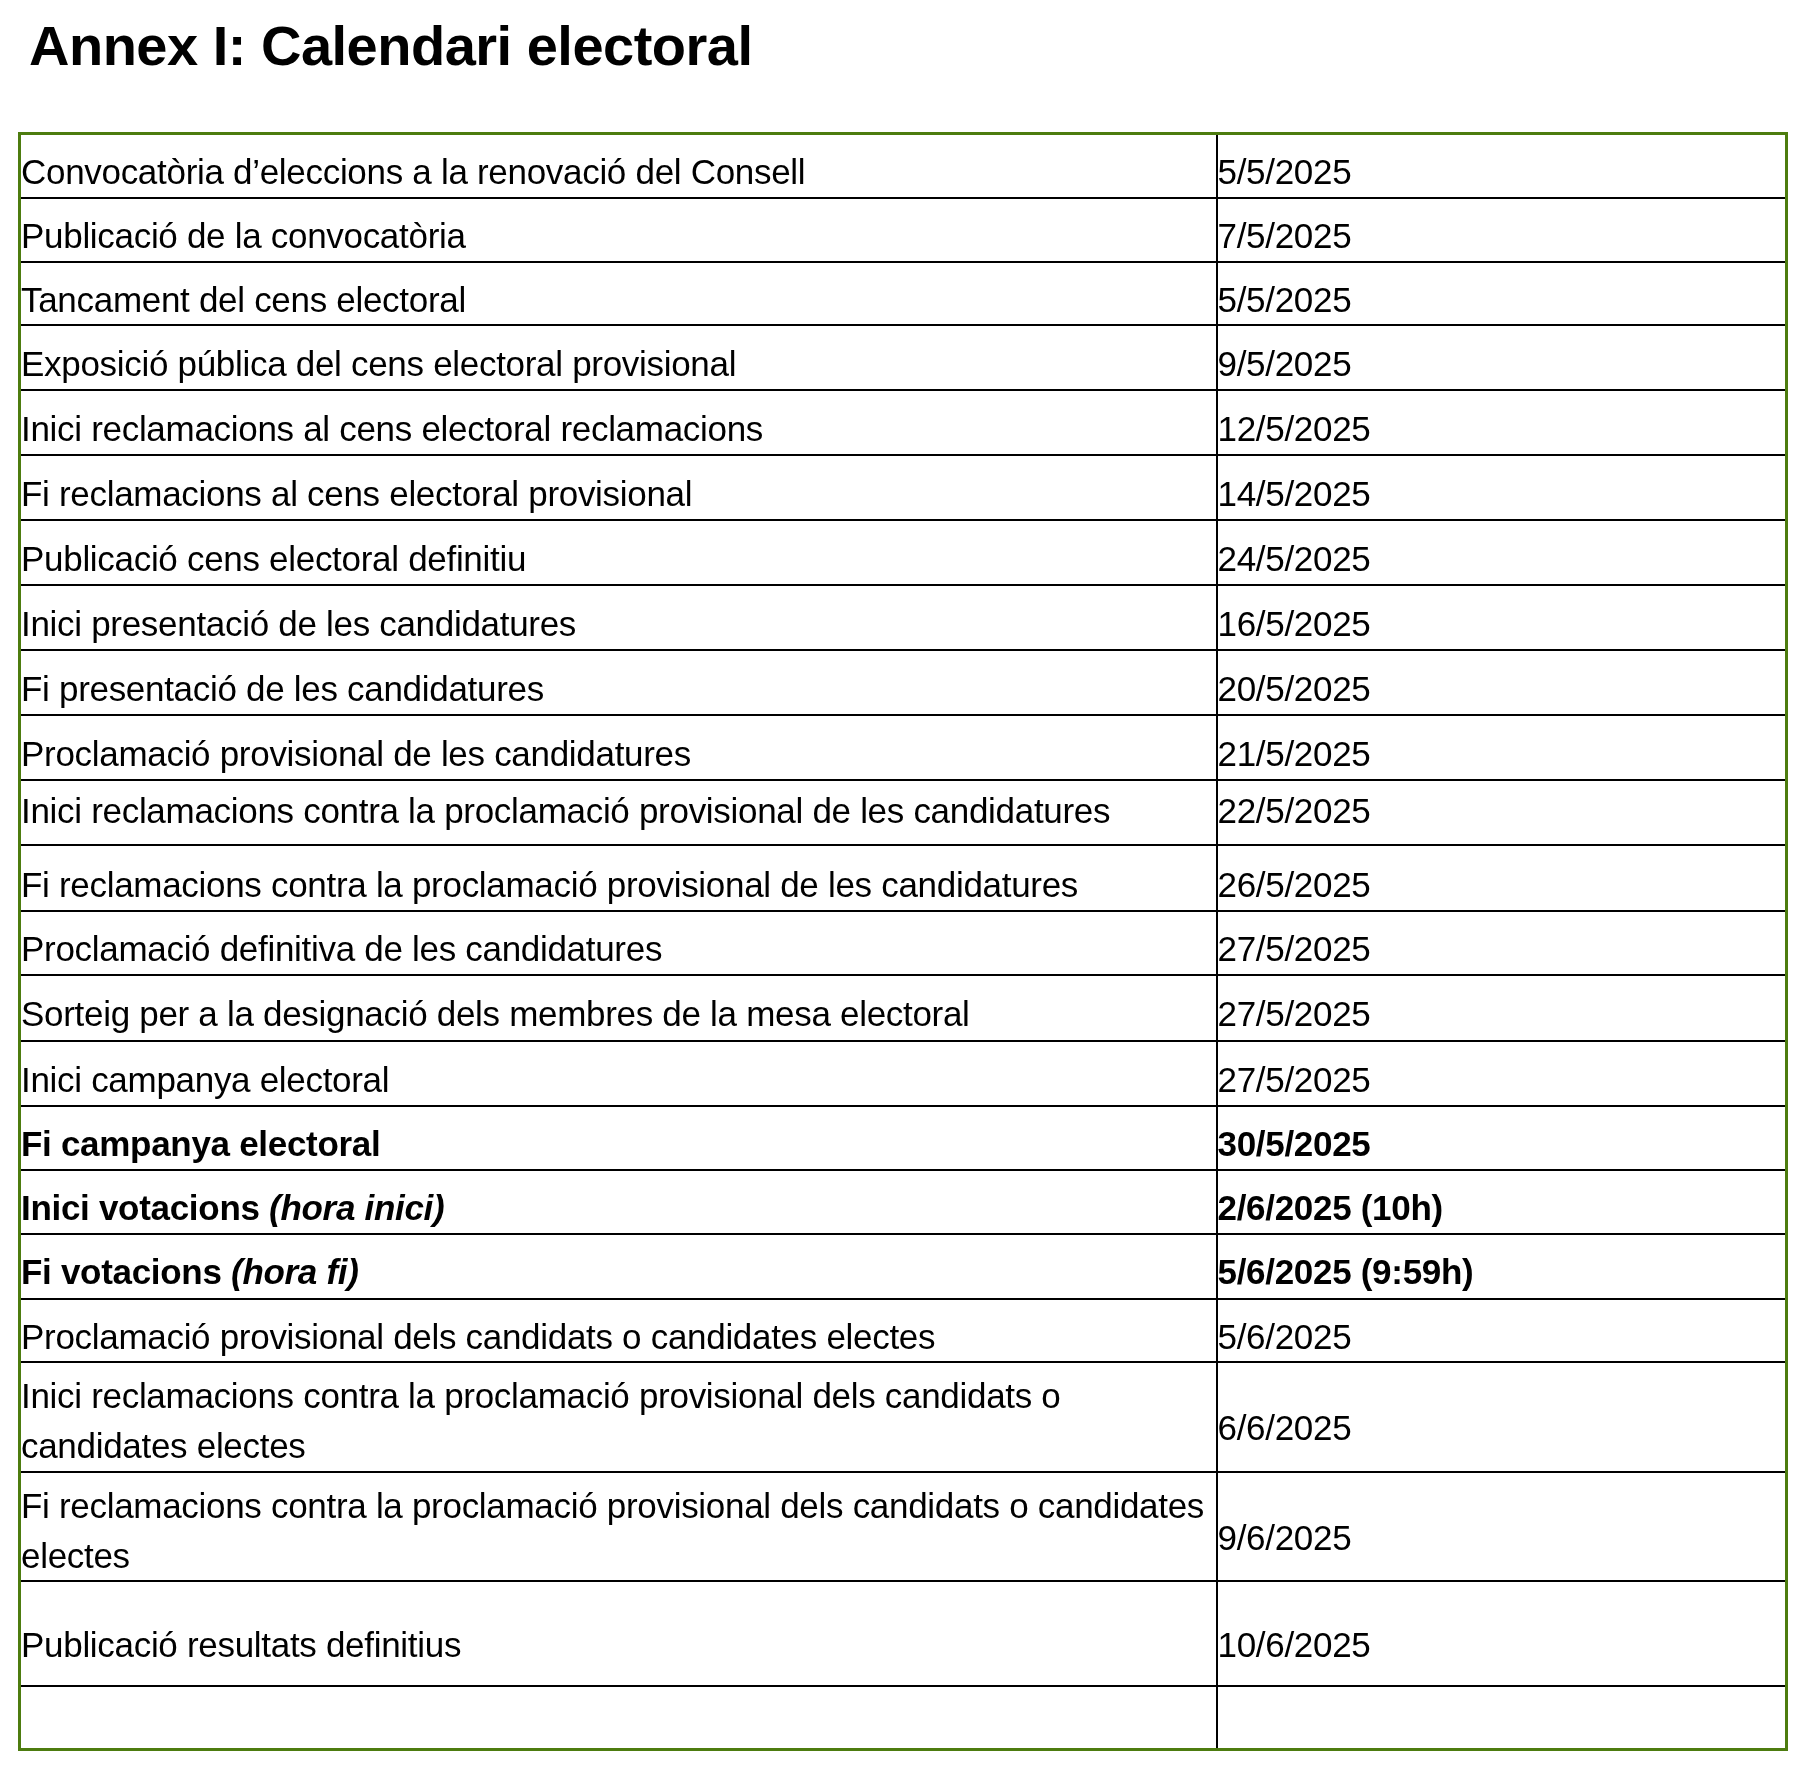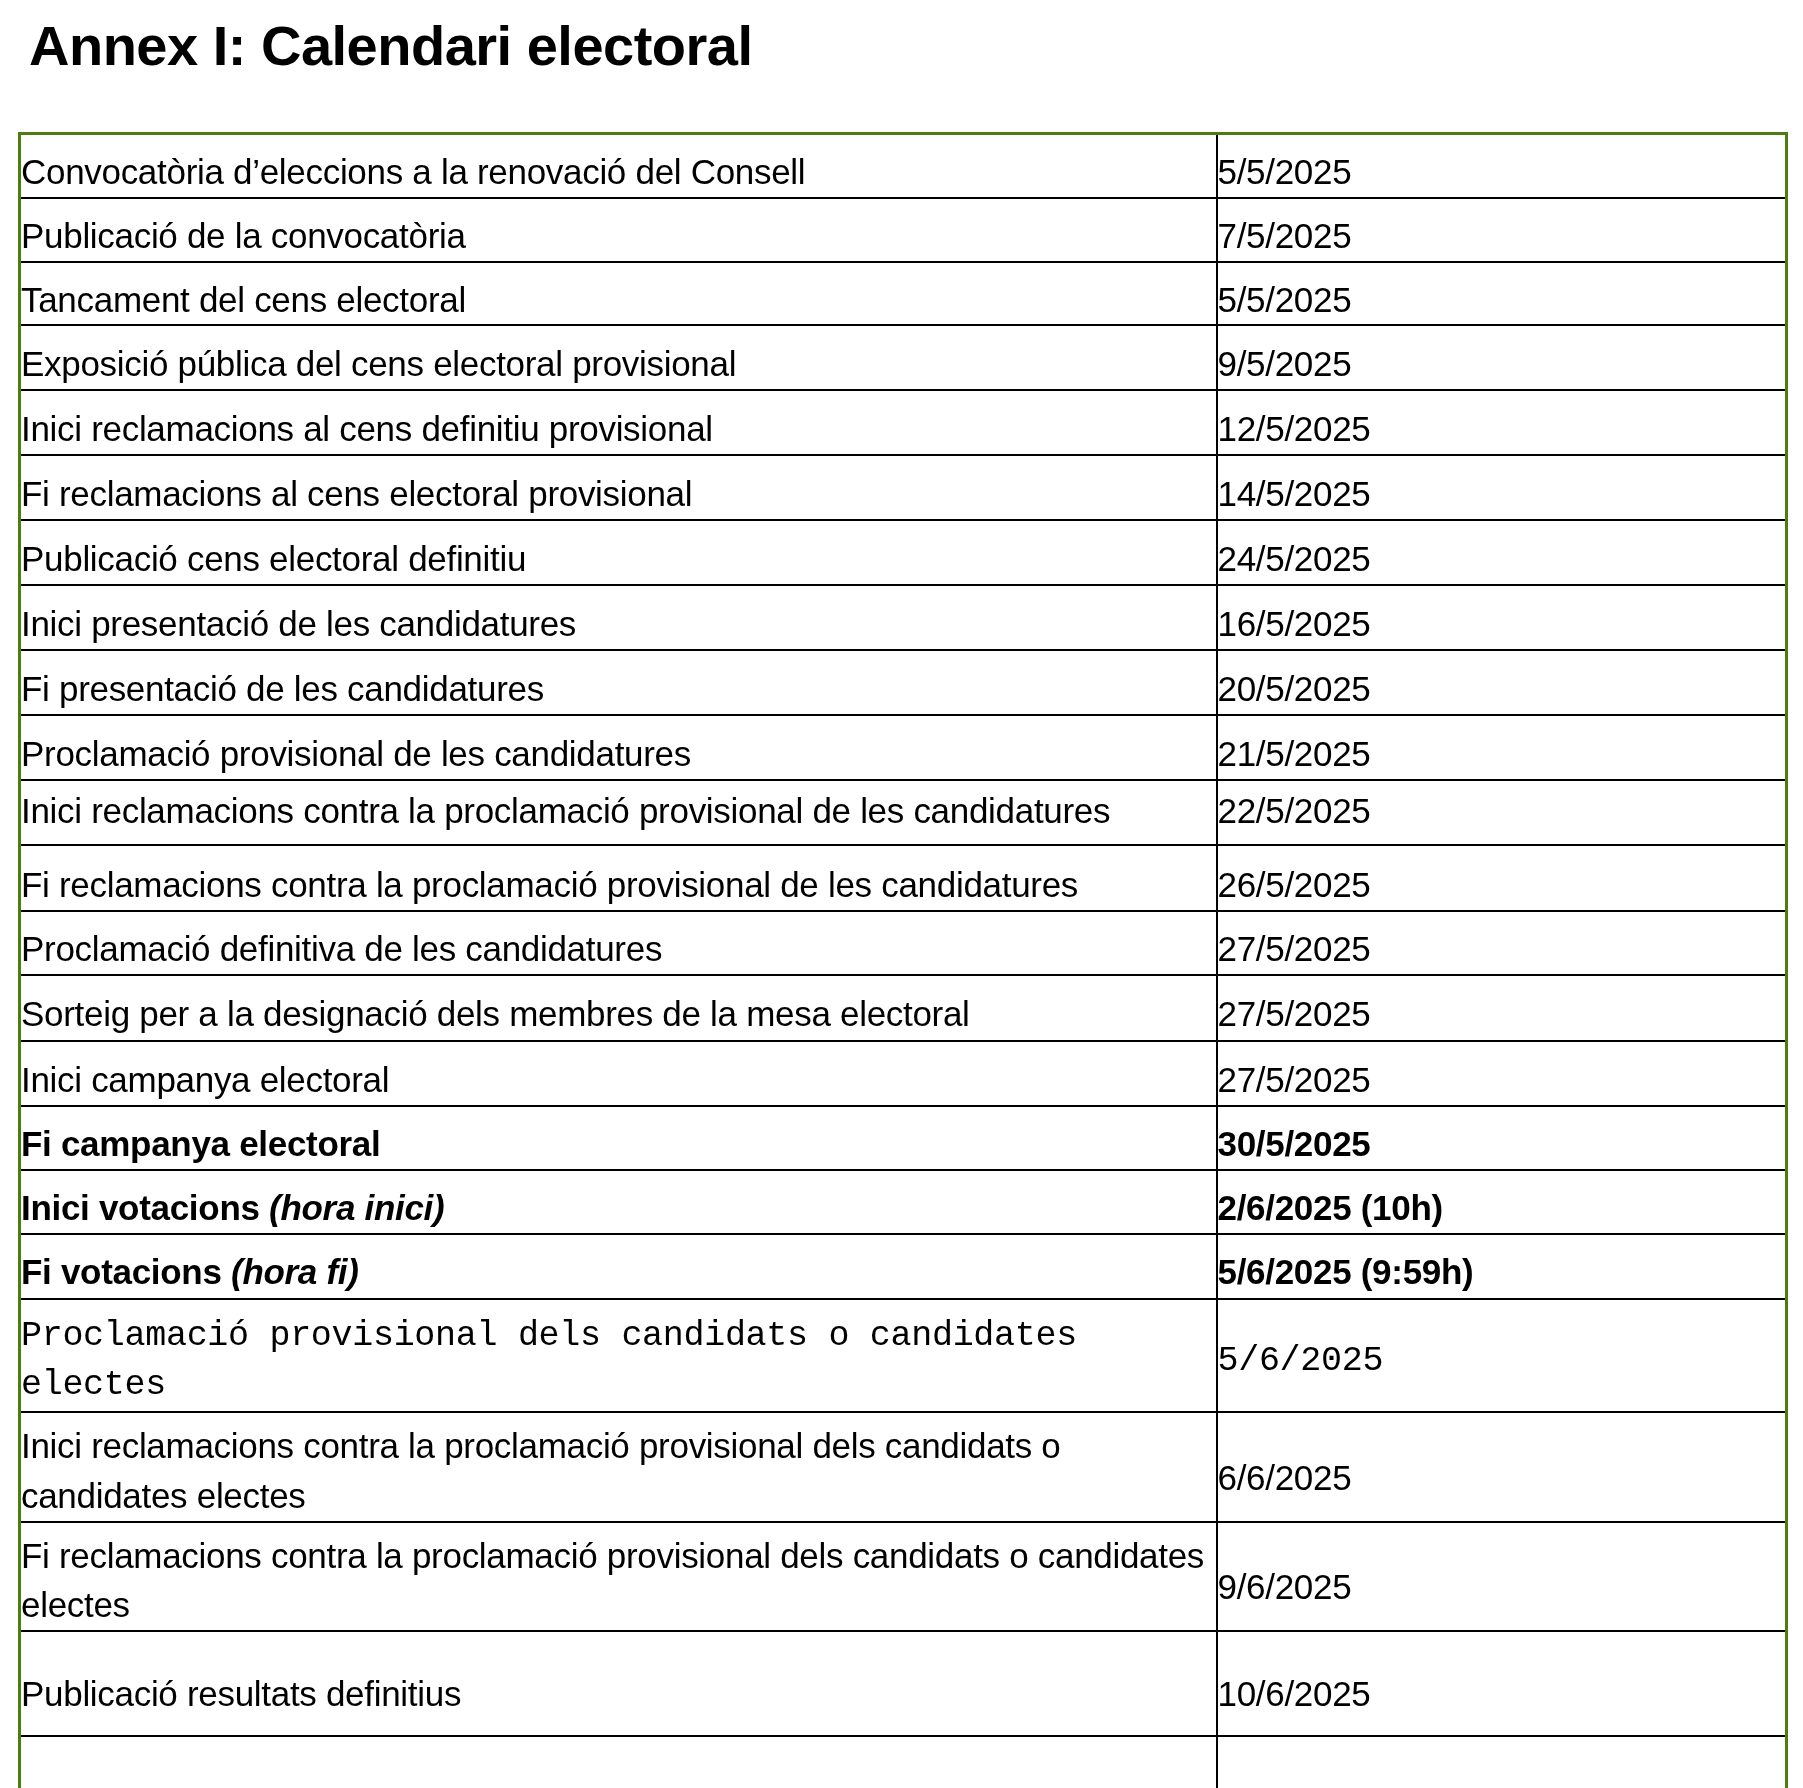--- a/index.html
+++ b/index.html
@@ -75,21 +75,21 @@
       </tr>
       <tr class="v-middle" style="height: 62px;">
         <td class="c-label"><span>Tancament del cens electoral</span></td>
         <td class="c-date"><span>5/5/2025</span></td>
       </tr>
       <tr class="v-middle" style="height: 65px;">
         <td class="c-label"><span>Exposició pública del cens electoral provisional</span></td>
         <td class="c-date"><span>9/5/2025</span></td>
       </tr>
       <tr class="v-middle" style="height: 65px;">
-        <td class="c-label"><span>Inici reclamacions al cens definitiu provisional</span></td>
+        <td class="c-label"><span>Inici reclamacions al cens electoral reclamacions</span></td>
         <td class="c-date"><span>12/5/2025</span></td>
       </tr>
       <tr class="v-middle" style="height: 65px;">
         <td class="c-label"><span>Fi reclamacions al cens electoral provisional</span></td>
         <td class="c-date"><span>14/5/2025</span></td>
       </tr>
       <tr class="v-middle" style="height: 65px;">
         <td class="c-label"><span>Publicació cens electoral definitiu</span></td>
         <td class="c-date"><span>24/5/2025</span></td>
       </tr>
@@ -130,21 +130,21 @@
         <td class="c-date"><span>30/5/2025</span></td>
       </tr>
       <tr class="v-middle bold" style="height: 54px;">
         <td class="c-label"><span>Inici votacions </span><span class="em">(hora inici)</span></td>
         <td class="c-date"><span>2/6/2025 (10h)</span></td>
       </tr>
       <tr class="v-middle bold" style="height: 65px;">
         <td class="c-label"><span>Fi votacions </span><span class="em">(hora fi)</span></td>
         <td class="c-date"><span>5/6/2025 (9:59h)</span></td>
       </tr>
-      <tr class="v-middle" style="height: 58px; font-family: Liberation Mono, monospace;">
+      <tr class="v-middle" style="height: 58px;">
         <td class="c-label"><span>Proclamació provisional dels candidats o candidates electes</span></td>
         <td class="c-date"><span>5/6/2025</span></td>
       </tr>
       <tr class="v-split" style="height: 104px;">
         <td class="c-label"><span>Inici reclamacions contra la proclamació provisional dels candidats o candidates electes</span></td>
         <td class="c-date"><span>6/6/2025</span></td>
       </tr>
       <tr class="v-split" style="height: 102px;">
         <td class="c-label"><span>Fi reclamacions contra la proclamació provisional dels candidats o candidates electes</span></td>
         <td class="c-date"><span>9/6/2025</span></td>

